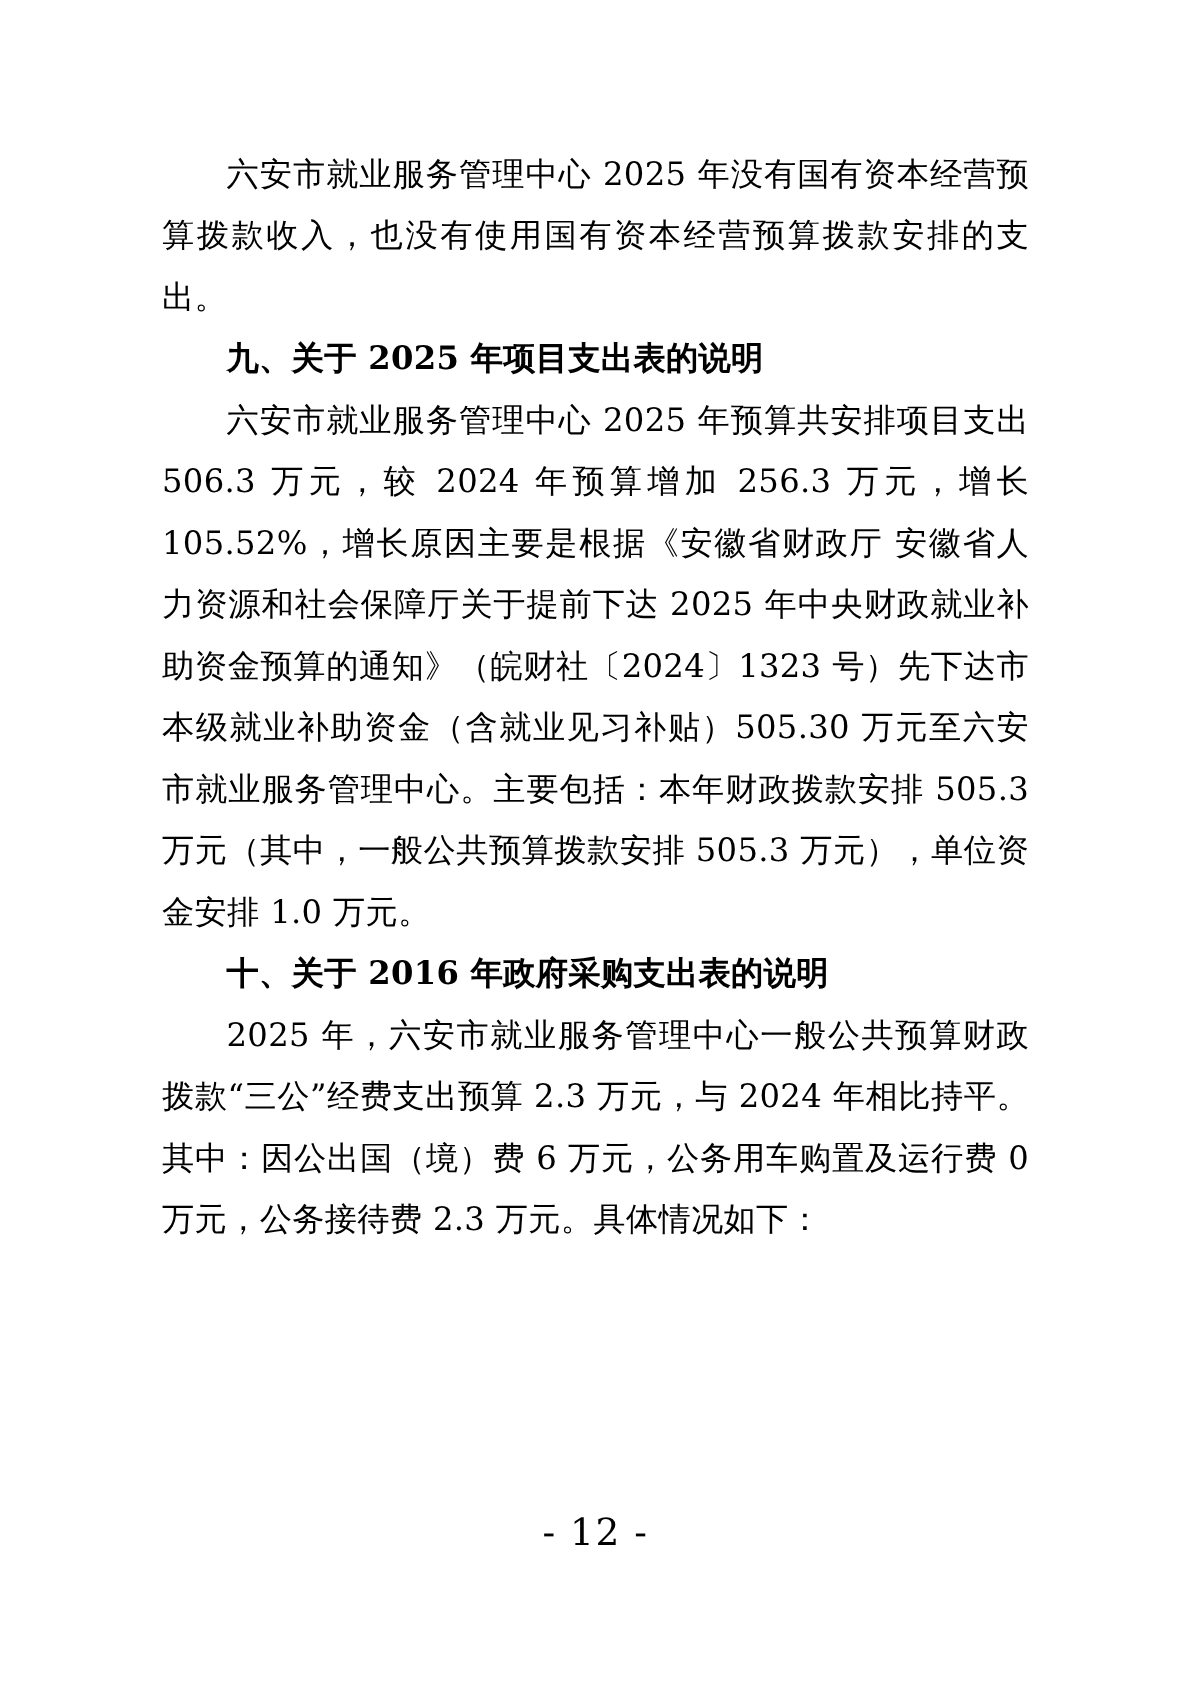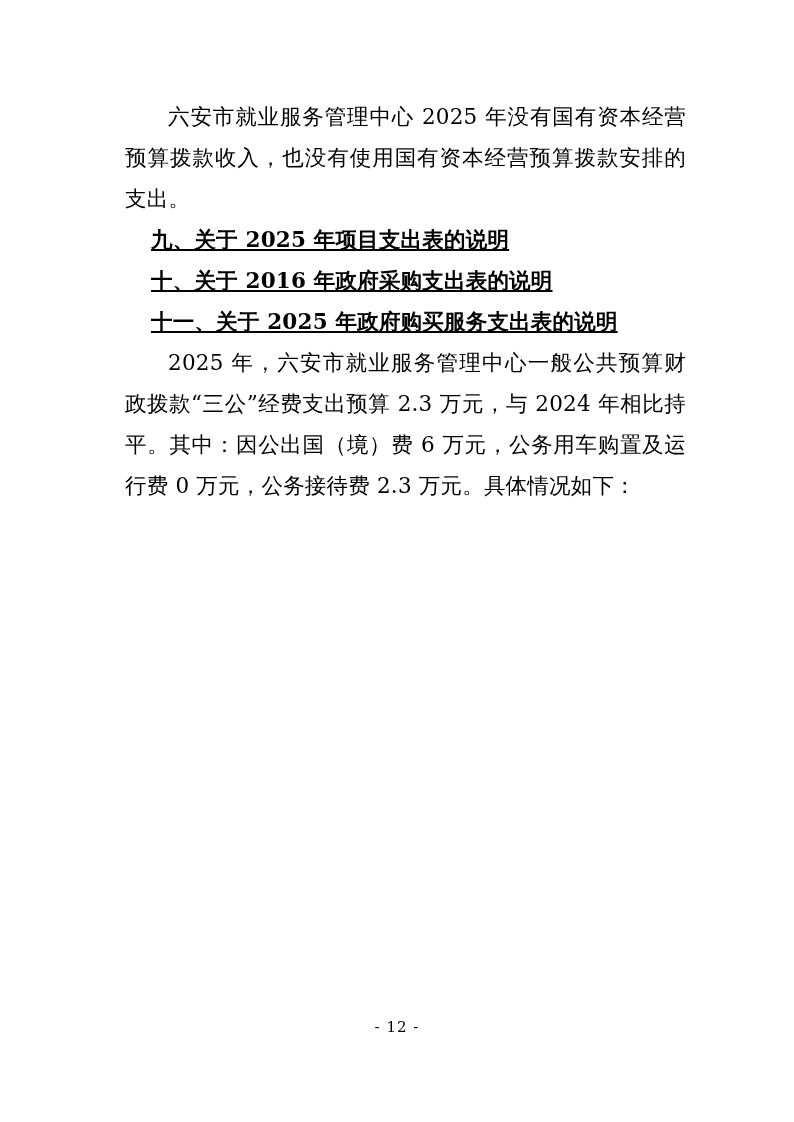--- a/index.html
+++ b/index.html
@@ -30,54 +30,52 @@
   p {
     margin: 0;
     font-size: 21.5px;
     line-height: 41px;
     text-align: justify;
     text-justify: inter-ideograph;
     letter-spacing: 0.2px;
   }
   p.indent {
     text-indent: 2em;
-    margin-left: 17px;
   }
   p.heading {
     text-indent: 2em;
     font-weight: bold;
     font-family: "DejaVu Serif", "Liberation Serif", serif;
-    text-decoration: underline;
   }
   .footer {
     position: absolute;
     left: 0;
     right: 0;
     bottom: 86px;
     text-align: center;
-    font-size: 15px;
+    font-size: 25px;
     font-family: "DejaVu Serif", "Liberation Serif", serif;
     letter-spacing: 1px;
   }
 </style>
 </head>
 <body>
 
 <div class="page">
   <div class="doc-body">
 
     <p class="indent">六安市就业服务管理中心 2025 年没有国有资本经营预算拨款收入，也没有使用国有资本经营预算拨款安排的支出。</p>
 
     <p class="heading">九、关于 2025 年项目支出表的说明</p>
 
+    <p class="indent">六安市就业服务管理中心 2025 年预算共安排项目支出 506.3 万元，较 2024 年预算增加 256.3 万元，增长 105.52%，增长原因主要是根据《安徽省财政厅 安徽省人力资源和社会保障厅关于提前下达 2025 年中央财政就业补助资金预算的通知》（皖财社〔2024〕1323 号）先下达市本级就业补助资金（含就业见习补贴）505.30 万元至六安市就业服务管理中心。主要包括：本年财政拨款安排 505.3 万元（其中，一般公共预算拨款安排 505.3 万元），单位资金安排 1.0 万元。</p>
 
     <p class="heading">十、关于 2016 年政府采购支出表的说明</p>
 
 
-    <p class="heading">十一、关于 2025 年政府购买服务支出表的说明</p>
 
 
 
     <p class="indent">2025 年，六安市就业服务管理中心一般公共预算财政拨款“三公”经费支出预算 2.3 万元，与 2024 年相比持平。其中：因公出国（境）费 6 万元，公务用车购置及运行费 0 万元，公务接待费 2.3 万元。具体情况如下：</p>
 
     <p class="indent"></p>
 
   </div>
 
   <div class="footer">- 12 -</div>

